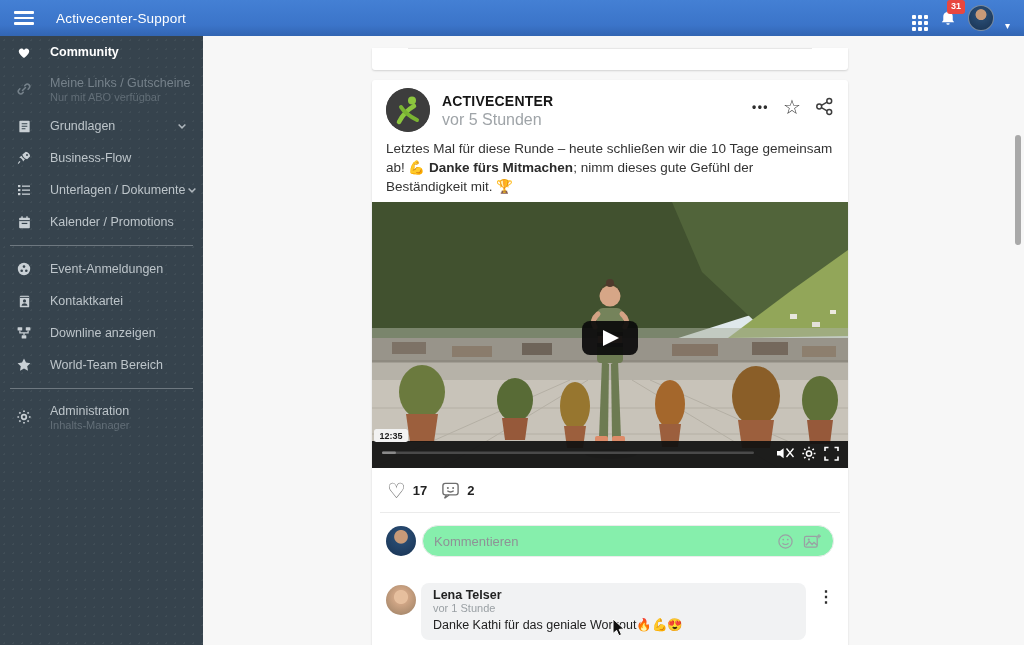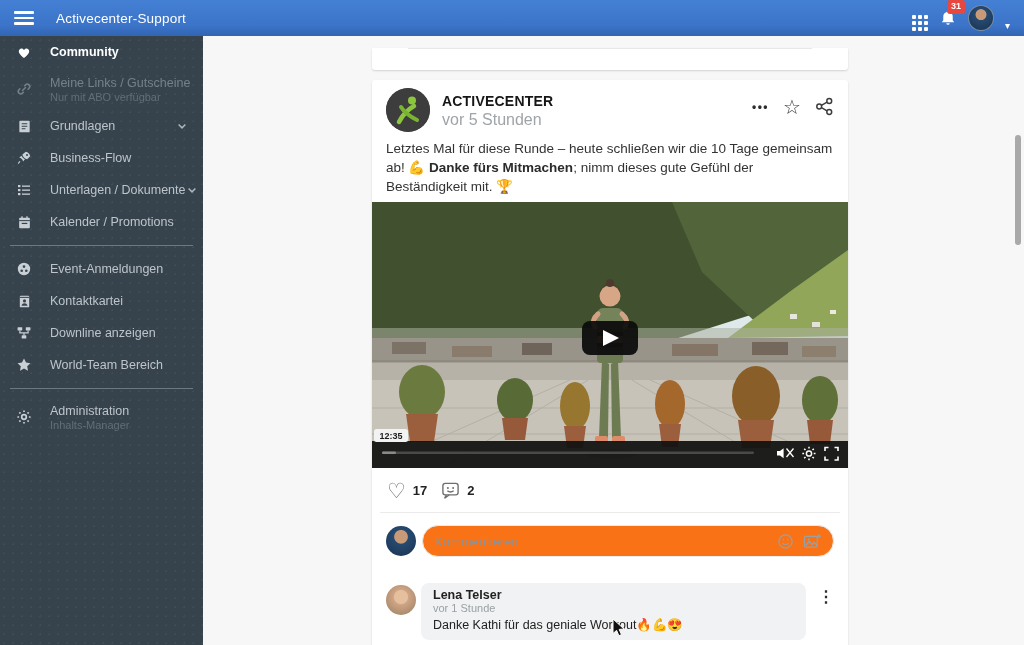--- a/index.html
+++ b/index.html
@@ -77,21 +77,21 @@
   .like-row { display:flex; align-items:center; padding:13px 15px 12px; }
   .like-btn, .cmt-btn { display:flex; align-items:center; gap:7px; cursor:pointer; }
   .cmt-btn { margin-left:14px; }
   .heart-glyph { font-size:21px; color:#6e6e6e; line-height:.8; }
   .count { font-size:13px; color:#222; font-weight:600; }
 
   .section-divider { border-top:1px solid #ebebeb; margin:0 8px; }
 
   .comment-input-row { display:flex; align-items:center; gap:6px; padding:12px 14px 0; }
   .ci-avatar { width:30px; height:30px; border-radius:50%; flex:none; cursor:pointer; }
-  .ci-pill { flex:1; height:32px; background:#f97316; border:1px solid #ececec; border-radius:16px; display:flex; align-items:center; padding:0 11px;justify-content:center; }
+  .ci-pill { flex:1; height:32px; background:#86efac; border:1px solid #ececec; border-radius:16px; display:flex; align-items:center; padding:0 11px;justify-content:center; }
   .ci-pill input { flex:1; border:0; background:transparent; font-size:13px; color:#333; outline:none; font-family:"Liberation Sans",sans-serif; }
   .ci-pill input::placeholder { color:#8e9296; }
   .pill-icons { display:flex; align-items:center; gap:9px; color:#9aa0a4; }
   .pill-icons svg { cursor:pointer; }
 
   .comment { display:flex; align-items:flex-start; padding:0 14px; margin-top:26px; }
   .c-avatar { width:30px; height:30px; border-radius:50%; flex:none; margin-top:2px; cursor:pointer; }
   .lena-avatar { background: radial-gradient(circle at 50% 40%, #e6bf9e 28%, #cfa585 32%, #a98a6d 78%); }
   .c-body { flex:1; margin-left:5px; min-width:0;border-radius:15px; }
   .c-box { background:#f1f2f3; border-radius:8px; padding:5px 12px 7px; }

